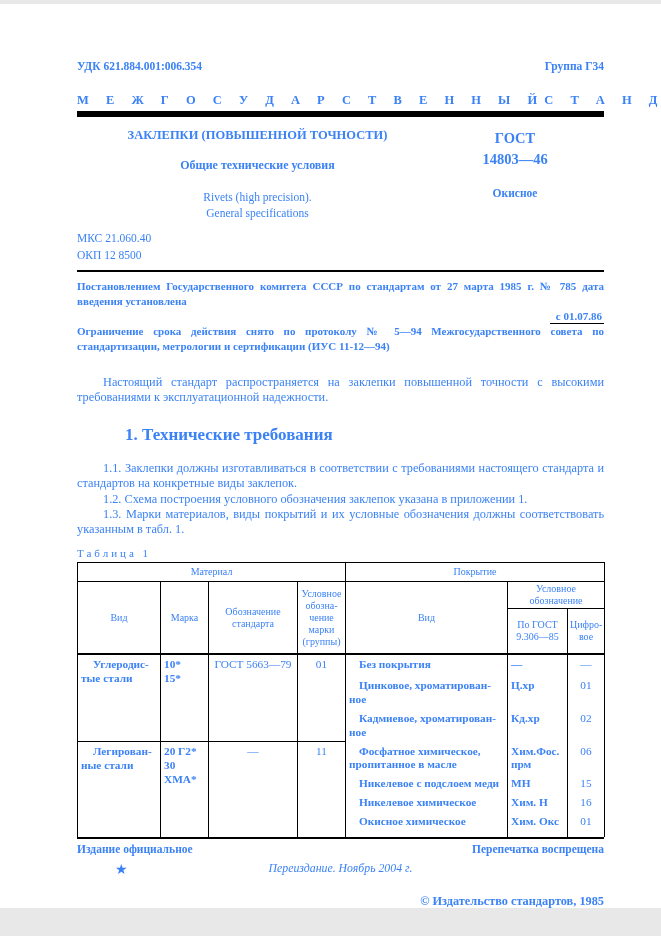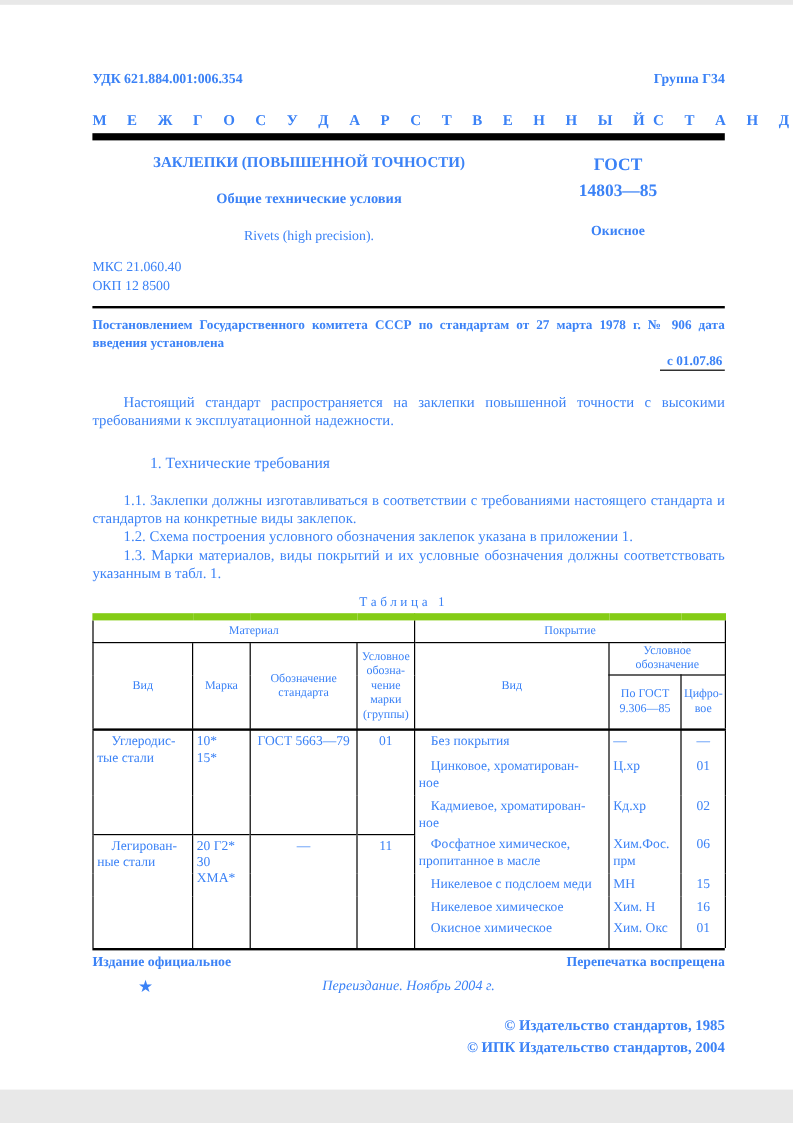--- a/index.html
+++ b/index.html
@@ -42,36 +42,36 @@
 
   
   .decree { margin-top:7px; font-weight:bold; font-size:11px; }
   .decree p { margin:0; text-align:justify; line-height:1.35; }
   .decree-date { text-align:right; margin:1px 0 2px 0; }
   .decree-date span { border-bottom:1.4px solid #000; padding:0 2px 1px 6px; }
 
   .body-text { font-size:12.3px; line-height:1.24; }
   .intro { margin:21px 0 0 0; text-indent:26px; text-align:justify; }
 
-  .sec-heading { margin:20px 0 0 48px; font-weight:normal; font-size:13px; }
+  .sec-heading { margin:20px 0 0 48px; font-weight:bold; font-size:17px; }
 
   .para { margin:0; text-indent:26px; text-align:justify; }
   .para.first { margin-top:16px; }
 
   
-  .tbl-caption { margin:10px 8px 3px 0; text-align:center; font-size:11px; letter-spacing:3px; }
+  .tbl-caption { margin:10px 8px 3px 0; text-align:left; font-size:11px; letter-spacing:3px; }
   table.tbl { width:527px; border-collapse:collapse; table-layout:fixed; font-size:11.3px; }
   table.tbl thead { border-bottom:2px solid #000; }
   table.tbl th {
     border:1px solid #000; font-weight:normal; text-align:center; vertical-align:middle;
     padding:1px 2px; font-size:10px; line-height:1.2;
   }
   table.tbl td { border-left:1px solid #000; border-right:1px solid #000; vertical-align:top; padding:3px 3px 2px 3px; line-height:1.22; }
-  table.tbl { border-top:6px solid #84cc16;border-radius:16px; }
-  .pre { white-space:pre-line; }
+  table.tbl { border-top:1px solid #84cc16;border-radius:16px; }
+  .pre { white-space:pre-line;font-weight:bold; }
   td.cell-vid    { text-indent:12px; padding-left:7px; }
   td.cell-marka  { padding-left:5px; }
   td.cell-center { text-align:center; }
   td.cell-coat   { text-indent:10px; padding-left:5px; }
   td.cell-gost   { padding-left:5px; }
   tr.group-start td.mat { border-top:1px solid #000; }
   tr.h22 { height:22px; } tr.h30 { height:30px; } tr.h32 { height:32px; }
   tr.h17 { height:17px; } tr.h25 { height:25px; }
   tr.hdr1 th { height:16px; }
   tr.hdr3 th { height:42px; }
@@ -100,45 +100,47 @@
       <span>С Т А Н Д А Р Т</span>
     </div>
     <div class="banner-bar"></div>
 
     <div class="title-grid">
       <div class="title-left">
         <div class="title-ru">ЗАКЛЕПКИ (ПОВЫШЕННОЙ ТОЧНОСТИ)</div>
         <div class="title-sub">Общие технические условия</div>
         <div class="title-en">
           <div>Rivets (high precision).</div>
+          <div>General specifications</div>
         </div>
       </div>
       <div class="title-right">
         <div class="gost-label">
           <div>ГОСТ</div>
-          <div>14803—85</div>
+          <div>14803—46</div>
         </div>
         <div class="replaces">
           <div class="replaces-label">Окисное</div>
         </div>
       </div>
     </div>
 
     <div class="codes">
       <div>МКС 21.060.40</div>
       <div>ОКП 12 8500</div>
     </div>
 
     <div class="rule"></div>
 
     <div class="decree">
-      <p>Постановлением Государственного комитета СССР по стандартам от 27 марта 1978 г. № 906 дата введения установлена</p>
+      <p>Постановлением Государственного комитета СССР по стандартам от 27 марта 1985 г. № 785 дата введения установлена</p>
       <div class="decree-date">
         <span>с 01.07.86</span>
       </div>
+      <p>Ограничение срока действия снято по протоколу № 5—94 Межгосударственного совета по стандартизации, метрологии и сертификации (ИУС 11-12—94)</p>
     </div>
 
     <p class="body-text intro">Настоящий стандарт распространяется на заклепки повышенной точности с высокими требованиями к эксплуатационной надежности.</p>
 
     <div class="sec-heading">1. Технические требования</div>
 
     <p class="body-text para first">1.1. Заклепки должны изготавливаться в соответствии с требованиями настоящего стандарта и стандартов на конкретные виды заклепок.</p>
     <p class="body-text para">1.2. Схема построения условного обозначения заклепок указана в приложении 1.</p>
     <p class="body-text para">1.3. Марки материалов, виды покрытий и их условные обозначения должны соответствовать указанным в табл. 1.</p>
 

